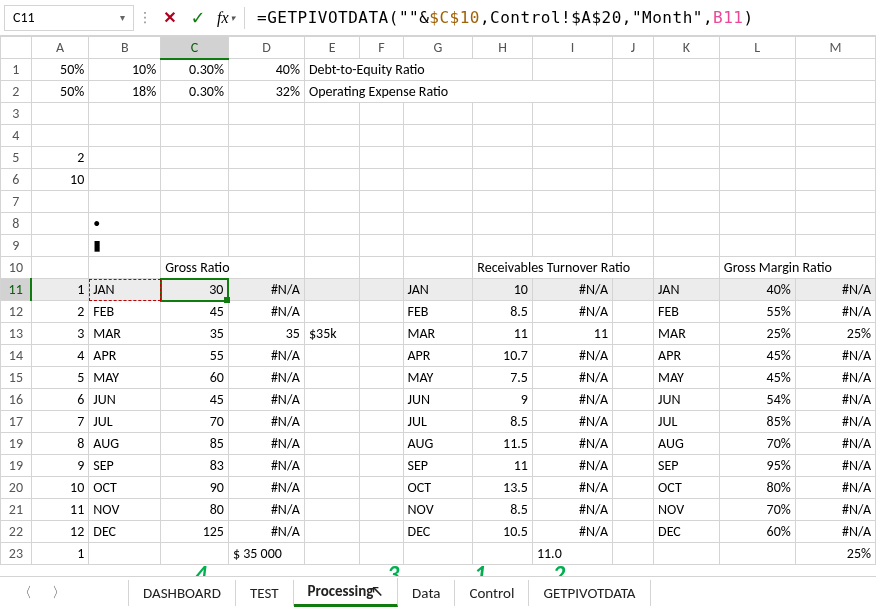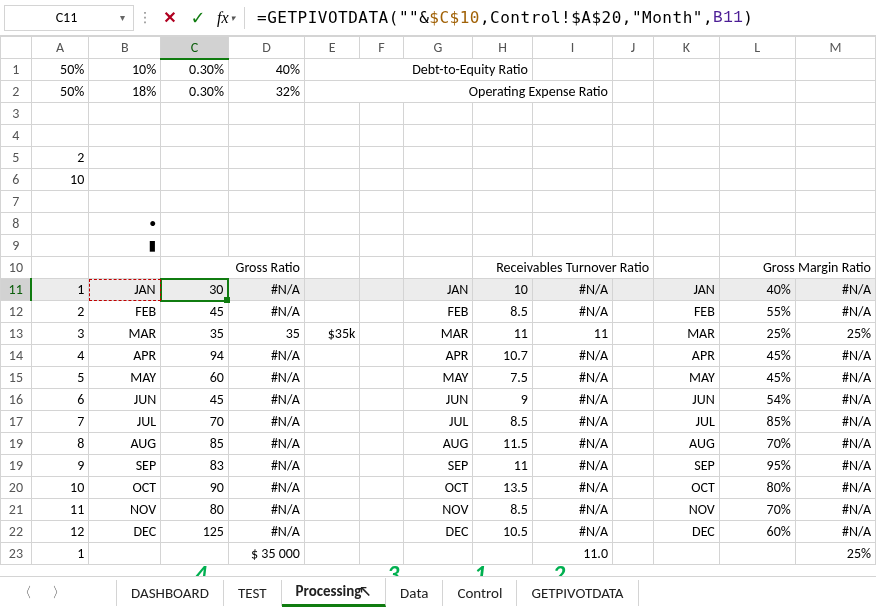--- a/index.html
+++ b/index.html
@@ -1,42 +1,42 @@
 <!DOCTYPE html>
 <html><head>
 <meta charset="utf-8">
 <style>
 * { box-sizing: border-box; margin: 0; padding: 0; }
 body { font-family: Calibri, Arial, sans-serif; font-size: 14px; background: #fff; width: 876px; height: 614px; overflow: hidden; position: relative; }
 
 
 .formula-bar { height: 36px; display: flex; align-items: center; border-bottom: 1px solid #d4d4d4; padding: 0 4px; }
-.name-box { width: 130px; height: 26px; border: 1px solid #d4d4d4; display: flex; align-items: center; padding: 0 8px; font-size: 14px; position: relative; text-align: center; }
+.name-box { width: 130px; height: 26px; border: 1px solid #d4d4d4; display: flex; align-items: center; padding: 0 8px; font-size: 14px; position: relative; }
 .name-box-text { flex: 1; }
 .name-box-arrow { font-size: 10px; color: #666; }
 .separator-v { width: 1px; height: 22px; background: #d4d4d4; margin: 0 4px; }
 .vdots { color: #888; padding: 0 4px; cursor: pointer; }
 .fb-btn { width: 24px; height: 24px; display: inline-flex; align-items: center; justify-content: center; cursor: pointer; margin: 0 2px; }
 .fb-cancel { color: #b00020; font-size: 16px; font-weight: bold; }
 .fb-enter { color: #107c10; font-size: 18px; }
 .fx-label { font-style: italic; font-family: serif; font-size: 16px; display: inline-flex; align-items: center; gap: 2px; }
 .fx-arrow { font-size: 9px; color: #555; }
 .formula-input { flex: 1; height: 26px; display: flex; align-items: center; padding: 0 8px; font-size: 16px; font-family: Consolas, monospace; letter-spacing: .5px; }
 .formula-input span.ref1 { color: #a16207; }
-.formula-input span.ref2 { color: #4c1d95; font-family: Liberation Mono, monospace; }
+.formula-input span.ref2 { color: #ec4899; }
 .formula-input span.plain { color: #000; }
 
 
 .grid-wrapper { position: relative; height: 540px; overflow: hidden; }
 table.grid { border-collapse: collapse; table-layout: fixed; width: 100%; }
 .grid th, .grid td { border: 1px solid #d4d4d4; height: 22px; font-size: 14px; vertical-align: middle; }
 .grid thead th { background: #fff; font-weight: normal; text-align: center; color: #555; position: sticky; top: 0; }
 .grid tbody th { background: #fff; font-weight: normal; text-align: center; color: #555; width: 30px; }
 .grid td { padding: 0 4px; text-align: right; }
-.grid td.left { text-align: right; }
+.grid td.left { text-align: left; }
 .corner-cell { background: #f3f3f3; }
 
 .col-header.active { background: #d2d2d2; border-bottom: 2px solid #107c10 !important; color: #0a5d0a; }
 .row-header.active { background: #d2d2d2; border-right: 2px solid #107c10 !important; color: #0a5d0a; }
 
 .selected-cell { border: 2px solid #107c10 !important; position: relative; }
 .selected-cell::after { content: ''; position: absolute; right: -3px; bottom: -3px; width: 6px; height: 6px; background: #107c10; }
 
 .edited-dashed { outline: 1px dashed #c00000; outline-offset: -1px; }
 
@@ -44,21 +44,21 @@
 .row11 th { background: #d2d2d2; }
 
 .black-square { font-size: 18px; line-height: 16px; }
 
 
 .overlay-num { position: absolute; font-size: 24px; font-weight: bold; color: #00b050; font-style: italic; }
 
 
 .tabstrip { height: 32px; border-top: 1px solid #d4d4d4; display: flex; align-items: center; padding: 0 8px; font-size: 15px; }
 .nav-arrow { padding: 0 10px; color: #555; cursor: pointer; font-size: 14px; }
-.tabs { display: flex; flex: 1; align-items: center; margin-left: 40px; }
+.tabs { display: flex; flex: 1; align-items: center; margin-left: 52px; }
 .tab { padding: 4px 14px; border-right: 1px solid #d4d4d4; cursor: pointer; color: #222; }
 .tab:first-child { border-left: 1px solid #d4d4d4; }
 .tab.active { font-weight: bold; border-bottom: 3px solid #107c10; background: #fff; }
 .cursor-img { display: inline-block; margin-left: -2px; font-size: 14px; }
 
 
 col.cA{width:56px} col.cB{width:70px} col.cC{width:66px} col.cD{width:74px}
 col.cE{width:54px} col.cF{width:42px} col.cG{width:68px} col.cH{width:58px}
 col.cI{width:78px} col.cJ{width:40px} col.cK{width:64px} col.cL{width:74px}
 col.cM{width:78px}
@@ -326,21 +326,21 @@
           <td>11</td>
           <td></td>
           <td class="left">MAR</td>
           <td>25%</td>
           <td>25%</td>
         </tr>
     <tr>
           <th class="row-header">14</th>
           <td>4</td>
           <td class="left">APR</td>
-          <td>94</td>
+          <td>55</td>
           <td>#N/A</td>
           <td></td>
           <td></td>
           <td class="left">APR</td>
           <td>10.7</td>
           <td>#N/A</td>
           <td></td>
           <td class="left">APR</td>
           <td>45%</td>
           <td>#N/A</td>

